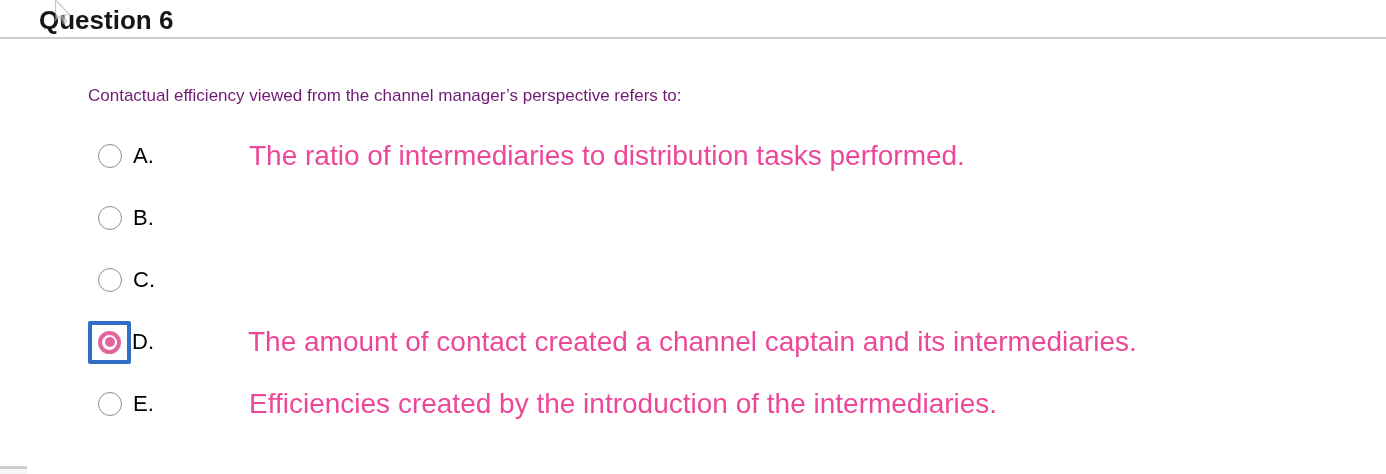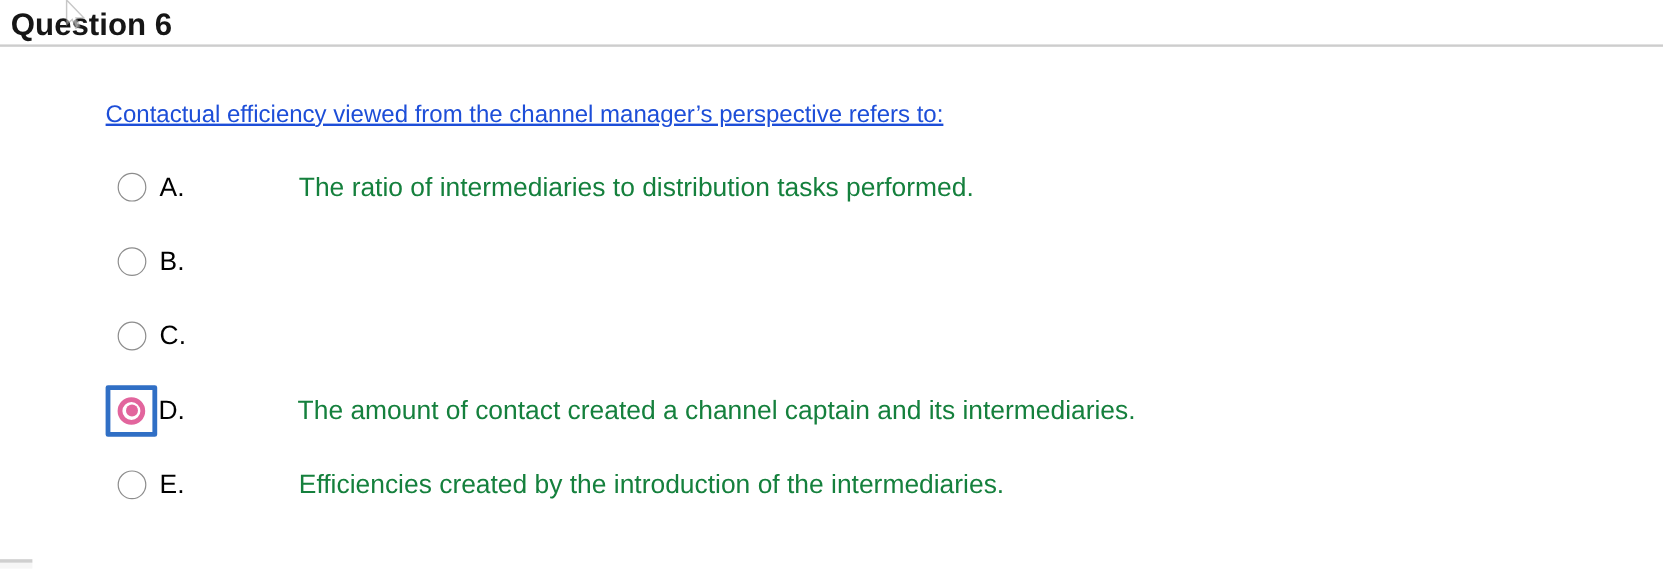--- a/index.html
+++ b/index.html
@@ -12,38 +12,37 @@
     overflow: hidden;
     position: relative;
   }
   .header {
     position: relative;
     height: 39px;
     border-bottom: 2px solid #cdcdcd;
   }
   .header .title {
     margin: 0;
-    padding: 5px 0 0 9px;
+    padding: 5px 0 0 39px;
     font-size: 26px;
     line-height: 30px;
     font-weight: 700;
     color: #161616;
   }
   .cursor {
     position: absolute;
     left: 54px; top: -1px;
     opacity: 0.55;
     pointer-events: none;
   }
   .question-text {
     margin: 44px 0 0 88px;
-    font-size: 20px;
+    font-size: 17px;
     line-height: 26px;
-    color: #1d4ed8;
-    text-decoration: underline;
+    color: #701a75;
   }
   .options { margin-top: 16px; }
   .option-row {
     display: flex;
     align-items: center;
     height: 62px;
     padding-left: 88px;
   }
   .radio-wrap {
     flex: 0 0 auto;
@@ -78,22 +77,22 @@
     background: #e2659d;
   }
   .letter {
     flex: 0 0 auto;
     width: 116px;
     margin-left: 1px;
     font-size: 22px;
     color: #000;
   }
   .option-text {
-    font-size: 22px;
-    color: #15803d;
+    font-size: 28px;
+    color: #ec4899;
     white-space: nowrap;
   }
   .bottom-fragment {
     position: absolute;
     left: 0; bottom: 0;
     width: 27px;
   }
   .frag-bar  { width: 27px; height: 3px; background: #cfcfcf; }
   .frag-light{ width: 27px; height: 5px; background: #f6f6f6; }
 </style>

